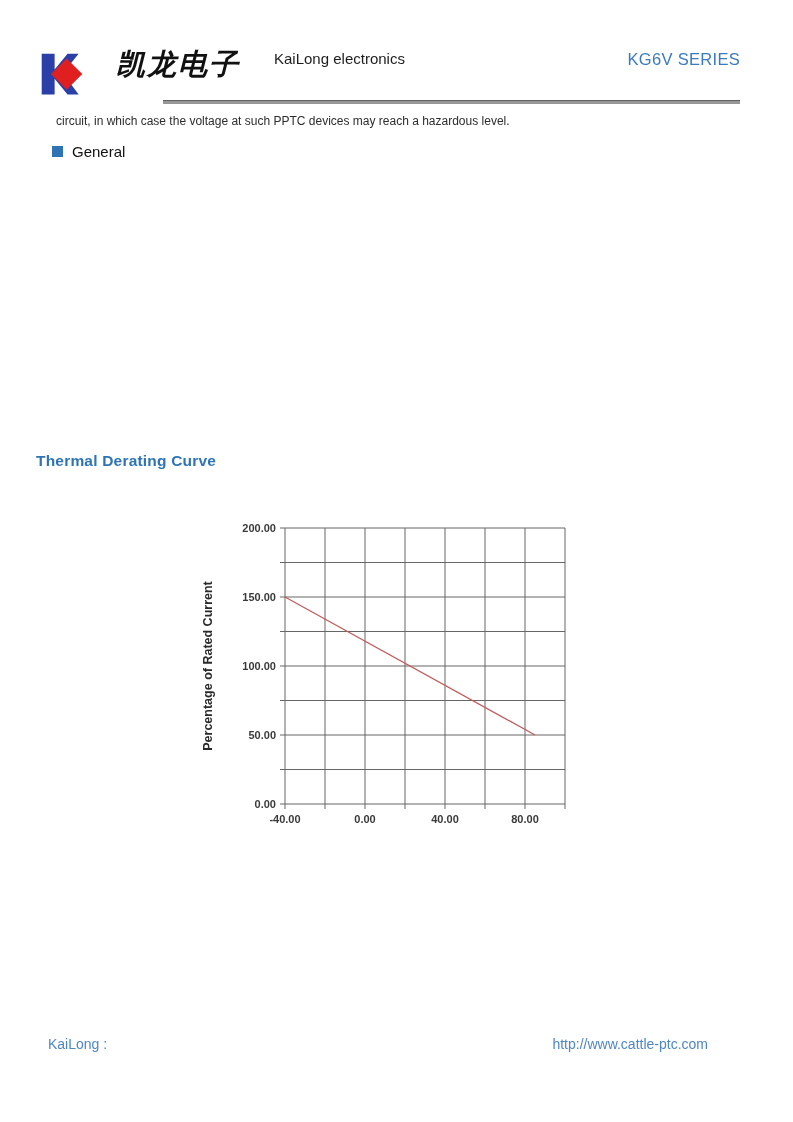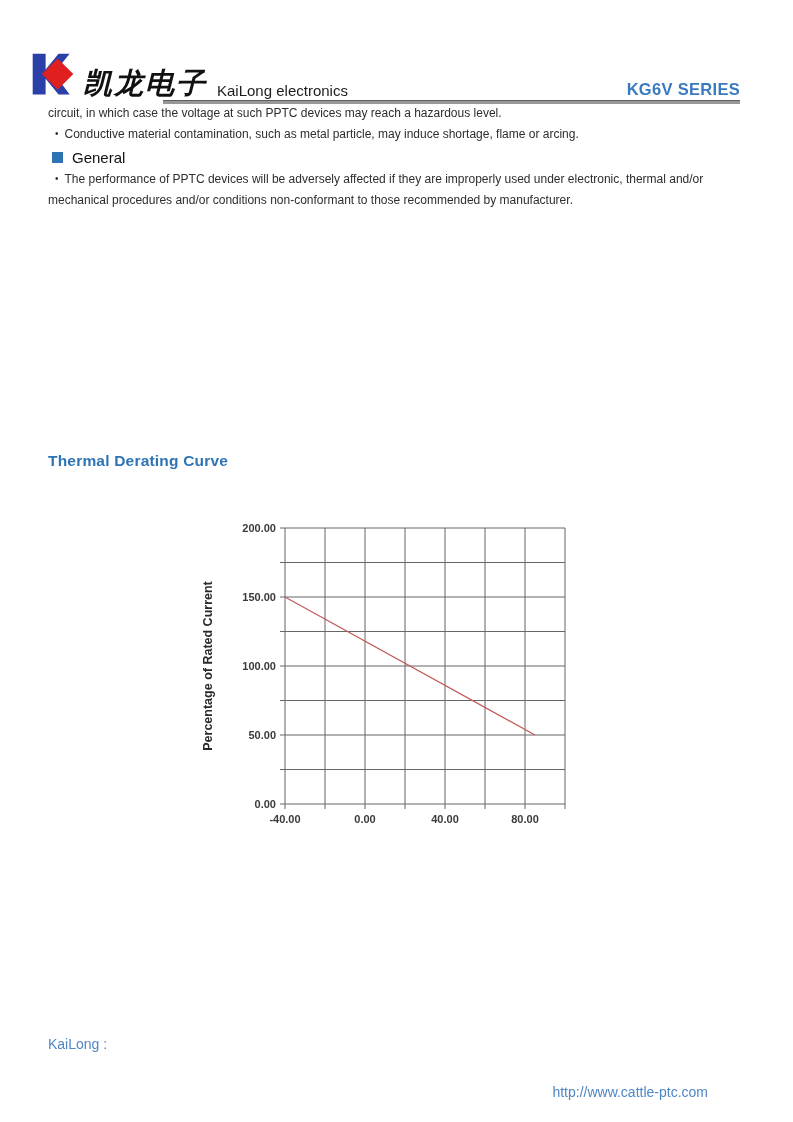--- a/index.html
+++ b/index.html
@@ -9,80 +9,80 @@
     width:793px; height:1122px;
     margin:0 auto;
     background:#ffffff;
     font-family:"Liberation Sans", sans-serif;
     color:#2d2d2d;
     overflow:hidden;
   }
 
   
   .header {
-    position:absolute; left:29px; top:50px; right:53px; height:50px;
-    display:flex; align-items:flex-end;
+    position:absolute; left:38px; top:50px; right:53px; height:50px;
+    display:flex; align-items:flex-start;gap:24px;
   }
   .logo-svg { width:48px; height:50px; flex:0 0 auto; }
   .logo-cn {
     font-family:"DejaVu Serif", serif;
     font-weight:bold; font-style:italic;
     font-size:29px; line-height:1; color:#111;
     margin:0 10px 2px 6px; letter-spacing:2px;
     white-space:nowrap;
   }
   .company-name { font-size:15px; color:#1d1d1d; padding-bottom:1px; white-space:nowrap; }
   .series-title {
-    margin-left:auto; font-size:16.5px; font-weight:bold;
+    margin-left:auto; font-size:16.5px; font-weight:normal;
     color:#3a7abf; letter-spacing:0.3px; padding-bottom:1px; white-space:nowrap;padding-left:24px;
   }
   .header-rule {
     position:absolute; left:163px; top:100px; width:577px; height:4px;
     background:#979797; border-top:1px solid #606060;
   }
 
   
   .body-text {
     position:absolute; left:48px; top:103px; width:699px;
     font-size:12px; line-height:21px; color:#2d2d2d;
   }
-  .body-text p { margin:0; }
+  .body-text p { margin:8px; }
   p.bulleted { text-indent:7px; }
   p.bulleted::before { content:"\2022"; font-size:10px; margin-right:6px; position:relative; top:-1px; }
   .general-heading {
     display:flex; align-items:center;
     font-size:15px; color:#111; line-height:23px; margin-top:1px;
   }
   .general-sq {
     display:inline-block; width:11px; height:11px;
     background:#2e74b5; margin:0 9px 0 4px; flex:0 0 auto;
   }
 
   
   .section-title {
-    position:absolute; left:48px; top:452px;
+    position:absolute; left:36px; top:452px;
     font-size:15.5px; font-weight:bold; color:#2e74b5; letter-spacing:0.2px;
   }
 
   
   .chart-wrap { position:absolute; left:180px; top:510px; width:400px; height:330px; }
   .chart-wrap svg { width:100%; height:100%; display:block; }
   .grid-line  { stroke:#666666; stroke-width:1; }
   .tick-mark  { stroke:#666666; stroke-width:1; }
   .tick-label { font-family:"Liberation Sans",sans-serif; font-size:11px; font-weight:700; fill:#3a3a3a; }
   .axis-label { font-family:"Liberation Sans",sans-serif; font-size:12.5px; font-weight:600; fill:#2a2a2a; }
 
   
   .footer-revision {
     position:absolute; left:48px; top:1036px;
     font-size:14px; color:#4f86c6;
   }
   .footer-url {
     position:absolute; right:85px; top:1036px;
-    font-size:14px; color:#4f86c6; text-decoration:none; cursor:pointer;margin-top:48px;
+    font-size:14px; color:#4f86c6; text-decoration:none; cursor:pointer;
   }
 </style>
 </head>
 <body>
 
 <div class="page">
 
   <div class="header">
     <svg class="logo-svg" viewBox="0 0 52 50" aria-hidden="true">
       <polygon fill="#2a3fa8" points="4,2 18,2 18,19 32,2 44,2 27,23 44,46 32,46 18,29 18,46 4,46"></polygon>
@@ -90,28 +90,26 @@
     </svg>
     <span class="logo-cn">凯龙电子</span>
     <span class="company-name">KaiLong electronics</span>
     <span class="series-title">KG6V SERIES</span>
   </div>
   <div class="header-rule"></div>
 
   <div class="body-text">
     <div>
         <p>circuit, in which case the voltage at such PPTC devices may reach a hazardous level.</p>
-        <p class="bulleted">Conductive material contamination, such as metal particle, may induce shortage, flame or arcing.</p>
       </div>
     <div class="general-heading">
       <span class="general-sq"></span>
       <span>General</span>
     </div>
     <div>
-        <p class="bulleted">The performance of PPTC devices will be adversely affected if they are improperly used under electronic, thermal and/or mechanical procedures and/or conditions non-conformant to those recommended by manufacturer.</p>
       </div>
   </div>
 
   <div class="section-title">Thermal Derating Curve</div>
 
   <div class="chart-wrap">
     <svg viewBox="0 0 400 330">
         <line x1="105" y1="18" x2="105" y2="294" class="grid-line"></line>
         <line x1="105" y1="294" x2="105" y2="299" class="tick-mark"></line>
         <line x1="145" y1="18" x2="145" y2="294" class="grid-line"></line>

